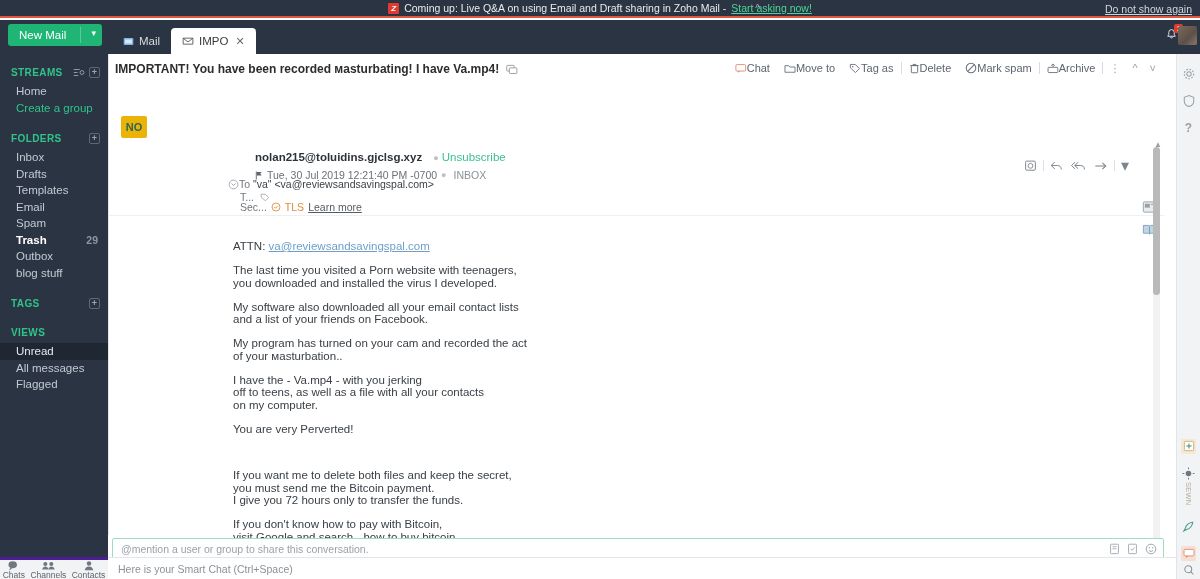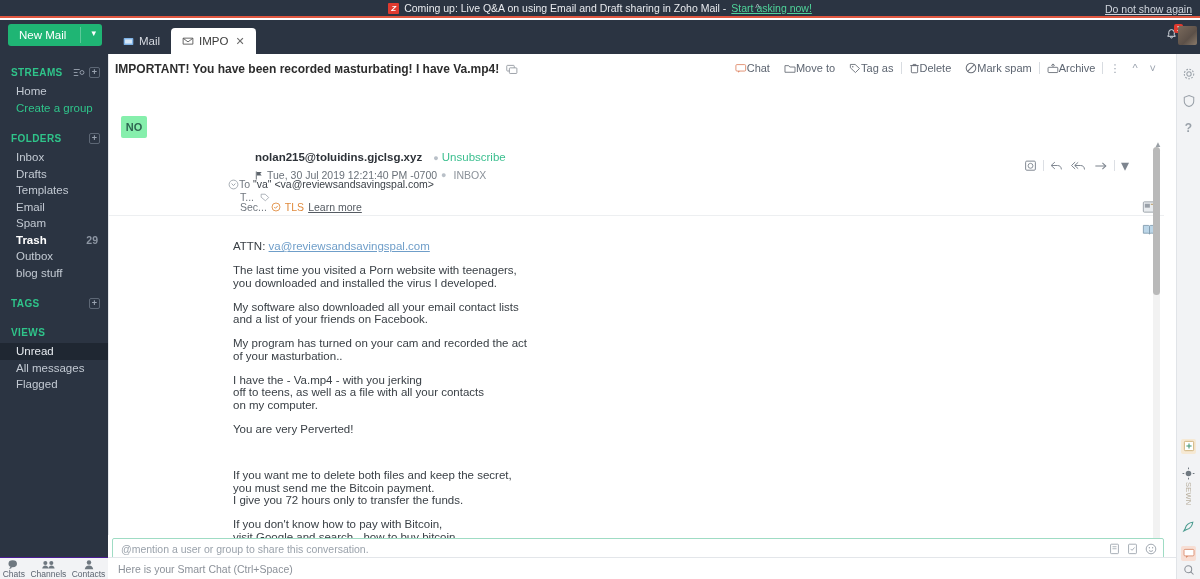--- a/index.html
+++ b/index.html
@@ -97,21 +97,21 @@
   .s-item.green { color: #2fc48a; }
   .s-item.bold { color: #ffffff; font-weight: bold; }
   .s-item.sel { background: #1f2732; color: #e6eaef; }
   .s-item .cnt { color: #8d96a3; font-size: 10.5px; }
   .sp6 { height: 7px; }
   .sp10 { height: 11px; }
 
   
   .chatstrip {
     position: absolute; left: 0; bottom: 0; width: 108px; height: 22px;
-    background: #f2f3f5; border-top: 1px solid #4c1d95;
+    background: #f2f3f5; border-top: 3px solid #4c1d95;
     display: flex; align-items: center; justify-content: space-around;
     font-size: 8.5px; color: #5b6470;
   }
   .chatstrip .ci { display: flex; flex-direction: column; align-items: center; line-height: 8px; cursor: pointer; }
 
   
   .main {
     position: absolute; left: 108px; top: 54px; width: 1068px; height: 481px;
     background: #fff; border-left: 1px solid #e3e6ea;
   }
@@ -126,21 +126,21 @@
   .msg-toolbar {
     position: absolute; right: 14px; top: 4px; display: flex; align-items: center;
     gap: 0; font-size: 11px; color: #5c6470;
   }
   .tb-item { display: flex; align-items: center; gap: 0; padding: 0 7px; cursor: pointer; height: 20px; }
   .tb-sep { width: 1px; height: 12px; background: #d8dce1; }
   .tb-ico { display: inline-flex; }
   .tb-plain { padding: 0 6px; cursor: pointer; color: #9aa2ad; display: flex; align-items: center; }
   .av {
     position: absolute; left: 12px; top: 62px; width: 26px; height: 22px;
-    background: #86efac; color: #2e6651; font-size: 11px; font-weight: bold;
+    background: #eab308; color: #2e6651; font-size: 11px; font-weight: bold;
     display: flex; align-items: center; justify-content: center; border-radius: 2px;
   }
   .from-line { position: absolute; left: 146px; top: 97px; font-size: 11.5px; color: #2d3238; font-weight: bold; }
   .unsub { color: #3bbf8f; font-weight: normal; margin-left: 8px; cursor: pointer; }
   .dotsep { color: #b9c0c8; font-size: 9px; margin-right: 3px; }
   .date-line { position: absolute; left: 146px; top: 115px; font-size: 10.5px; color: #6a7179; display: flex; align-items: center; gap: 4px; }
   .date-line .inbox { color: #8a9199; }
   .to-line { position: absolute; left: 130px; top: 124px; font-size: 10.5px; color: #3b4148; }
   .to-line .lbl { color: #70777f; }
   .exp-ico { position: absolute; left: 119px; top: 125px; cursor: pointer; }

